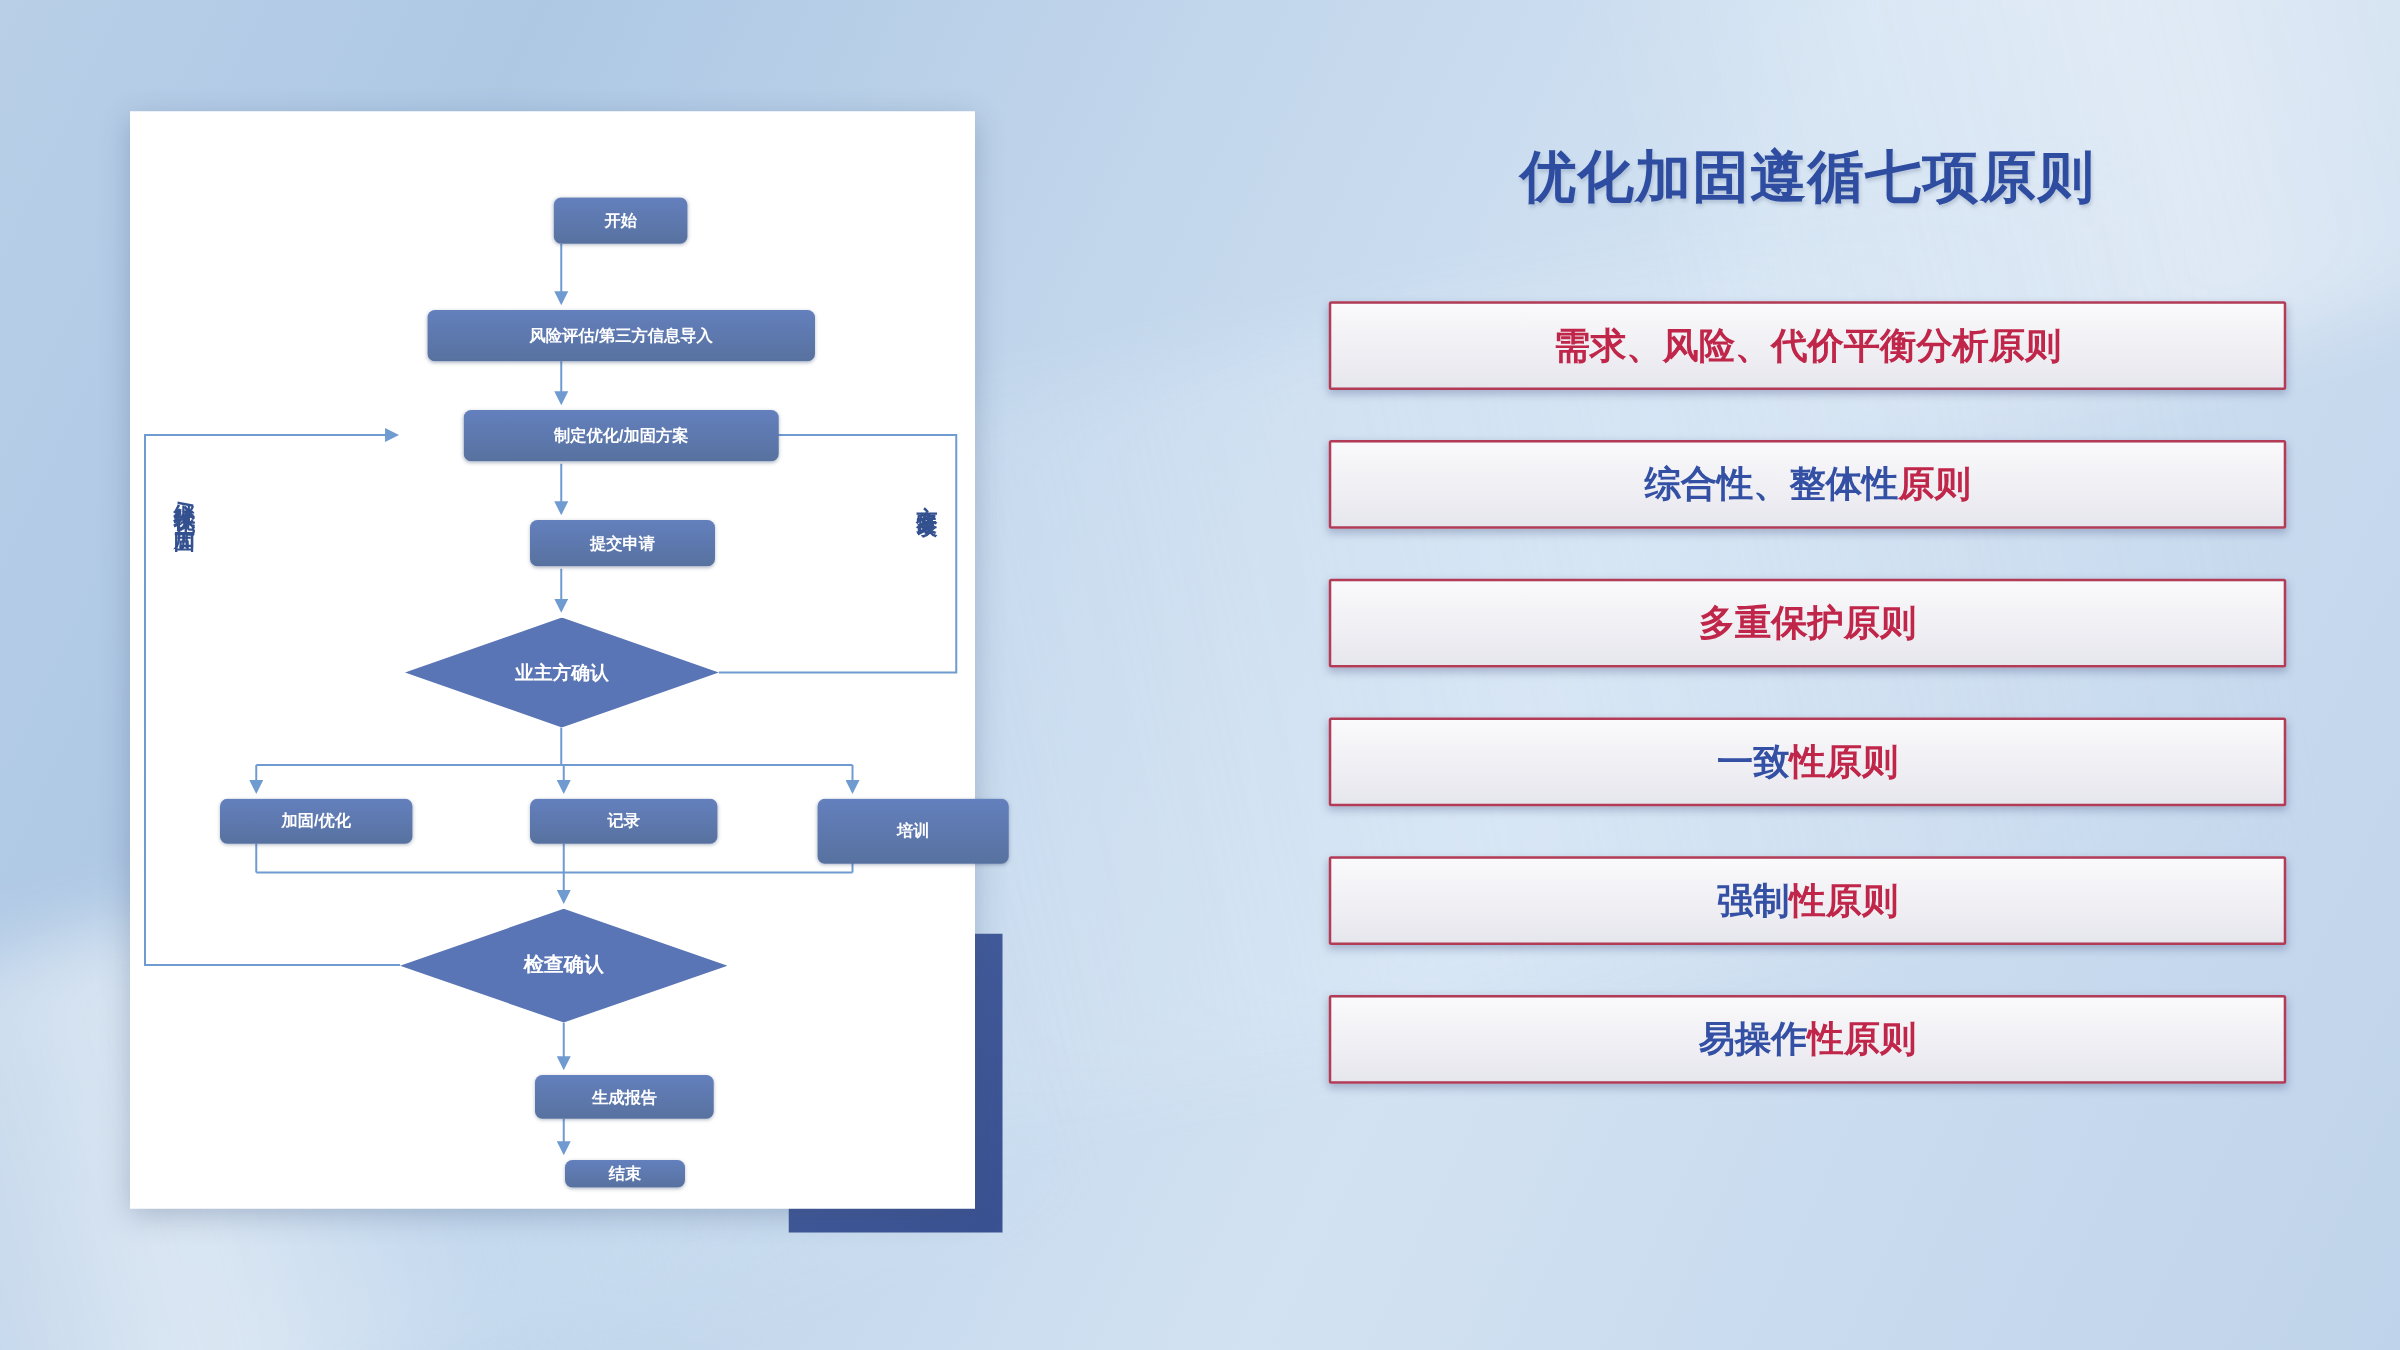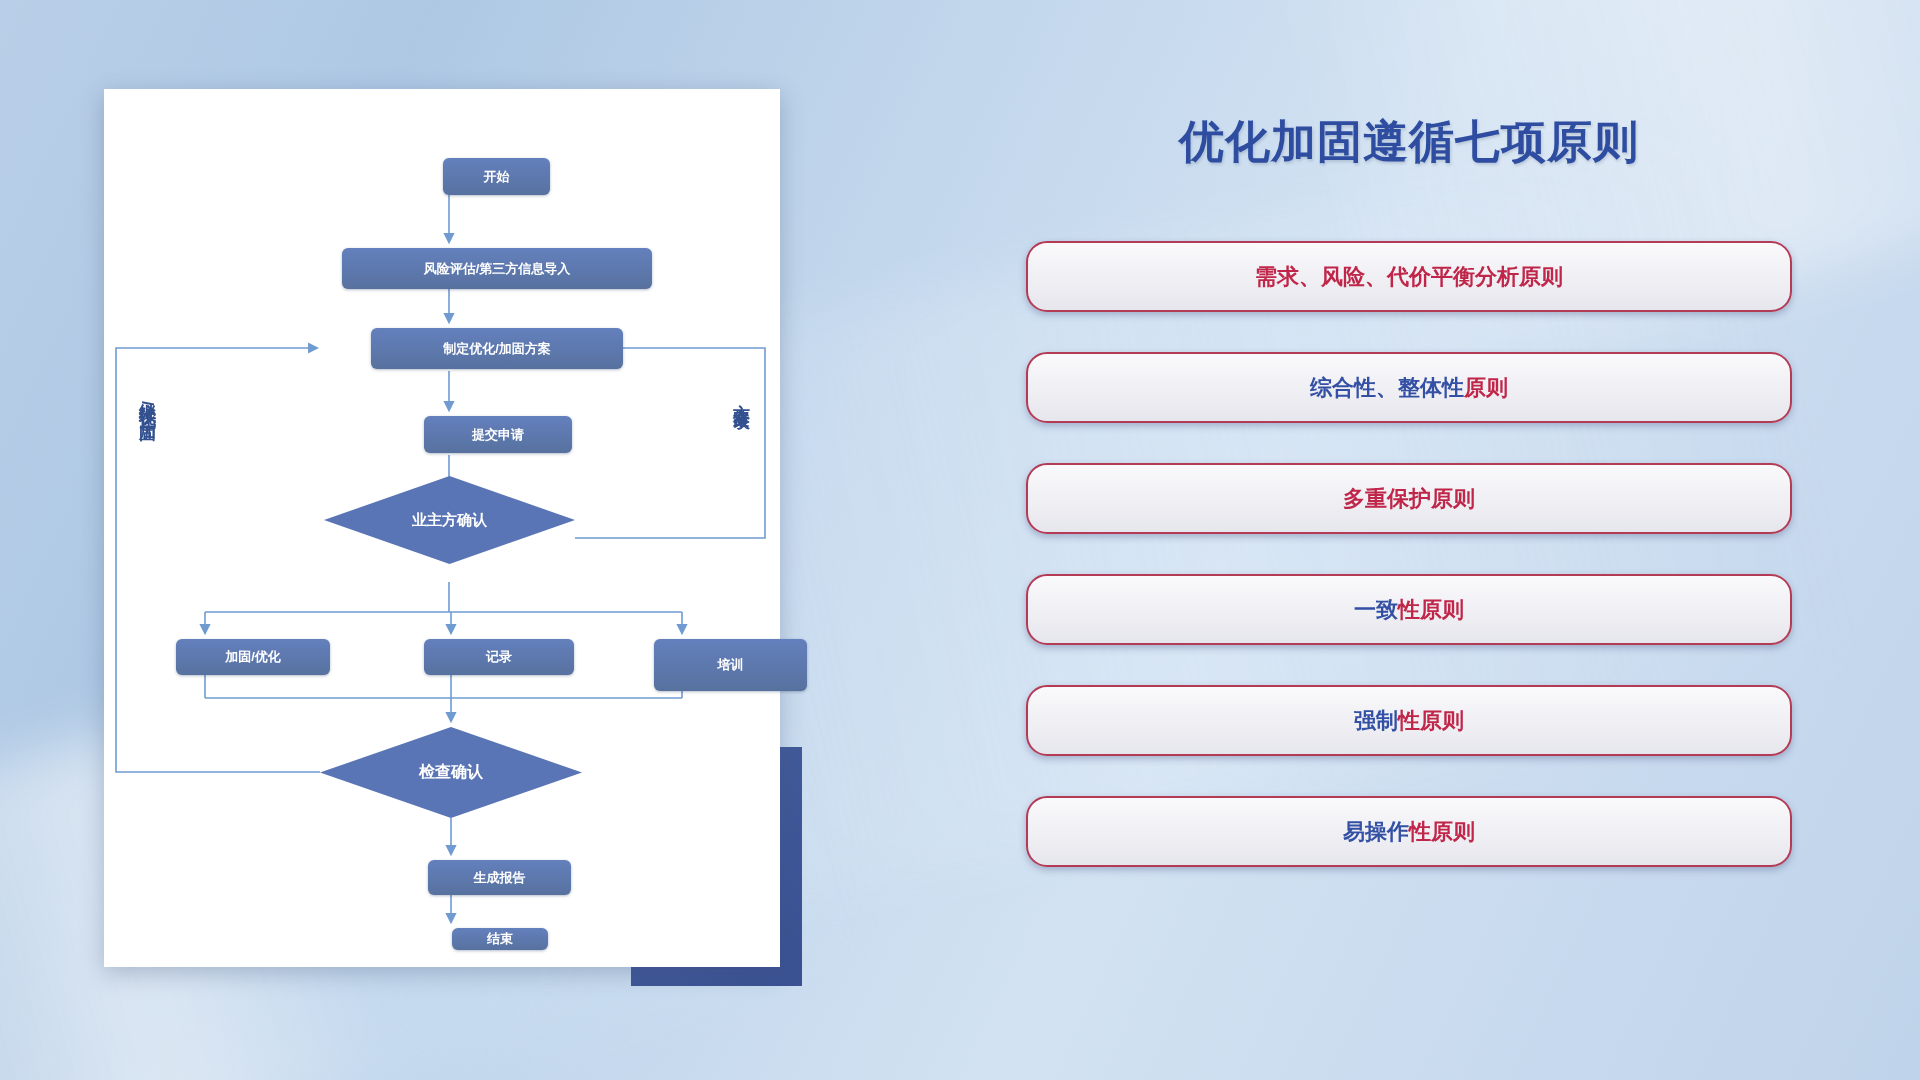--- a/index.html
+++ b/index.html
@@ -81,46 +81,46 @@
     color: #33508f;
     font-weight: bold;
     font-size: 17px;
     letter-spacing: 3px;
     z-index: 3;
   }
 
   
   .right-panel {
     position: absolute;
-    left: 1026px; top: 0; width: 766px; height: 1080px;
+    left: 1063px; top: 0; width: 766px; height: 1080px;
   }
   .slide-title {
     position: absolute;
     left: 0; top: 112px; width: 766px;
     text-align: center;
     font-size: 45px;
     font-weight: bold;
     color: #2e4da1;
     text-shadow: 1px 2px 3px rgba(30,50,90,.18);
     letter-spacing: 1px;
     white-space: nowrap;
   }
   .principles {
     position: absolute;
     left: 0; top: 241px; width: 766px;
     display: flex; flex-direction: column; gap: 40px;
   }
   .principle-box {
     height: 71px;
     border: 2px solid #b43b55;
-    border-radius: 21px;
+    border-radius: 2px;
     background: linear-gradient(180deg, #fafafc 0%, #eeeef3 60%, #e6e6ed 100%);
     box-shadow: 0 3px 7px rgba(70, 80, 130, 0.35);
     display: flex; align-items: center; justify-content: center;
-    font-size: 22px;
+    font-size: 29px;
     font-weight: bold;
     white-space: nowrap;
   }
   .principle-box .t-blue { color: #3350a5; }
   .principle-box .t-red  { color: #c02649; }
 </style>
 </head>
 <body>
 
 <div class="bg-streak s1"></div>
@@ -166,21 +166,21 @@
   </svg>
 
   <div class="node" style="left:291px; top:69px; width:107px; height:37px;">开始</div>
 
   <div class="node" style="left:190px; top:159px; width:310px; height:41px;">风险评估/第三方信息导入</div>
 
   <div class="node" style="left:219px; top:239px; width:252px; height:41px;">制定优化/加固方案</div>
 
   <div class="node" style="left:272px; top:327px; width:148px; height:37px;">提交申请</div>
 
-  <div class="diamond" style="left:220px; top:387px; width:251px; height:88px;">业主方确认</div>
+  <div class="diamond" style="left:220px; top:405px; width:251px; height:88px;">业主方确认</div>
 
   <div class="node" style="left:24px; top:550px; width:154px; height:36px;">加固/优化</div>
 
   <div class="node" style="left:272px; top:550px; width:150px; height:36px;">记录</div>
 
   <div class="node" style="left:502px; top:550px; width:153px; height:52px;">培训</div>
 
   <div class="diamond" style="left:216px; top:638px; width:262px; height:91px; font-size:16px;">检查确认</div>
 
   <div class="node" style="left:276px; top:771px; width:143px; height:35px;">生成报告</div>

